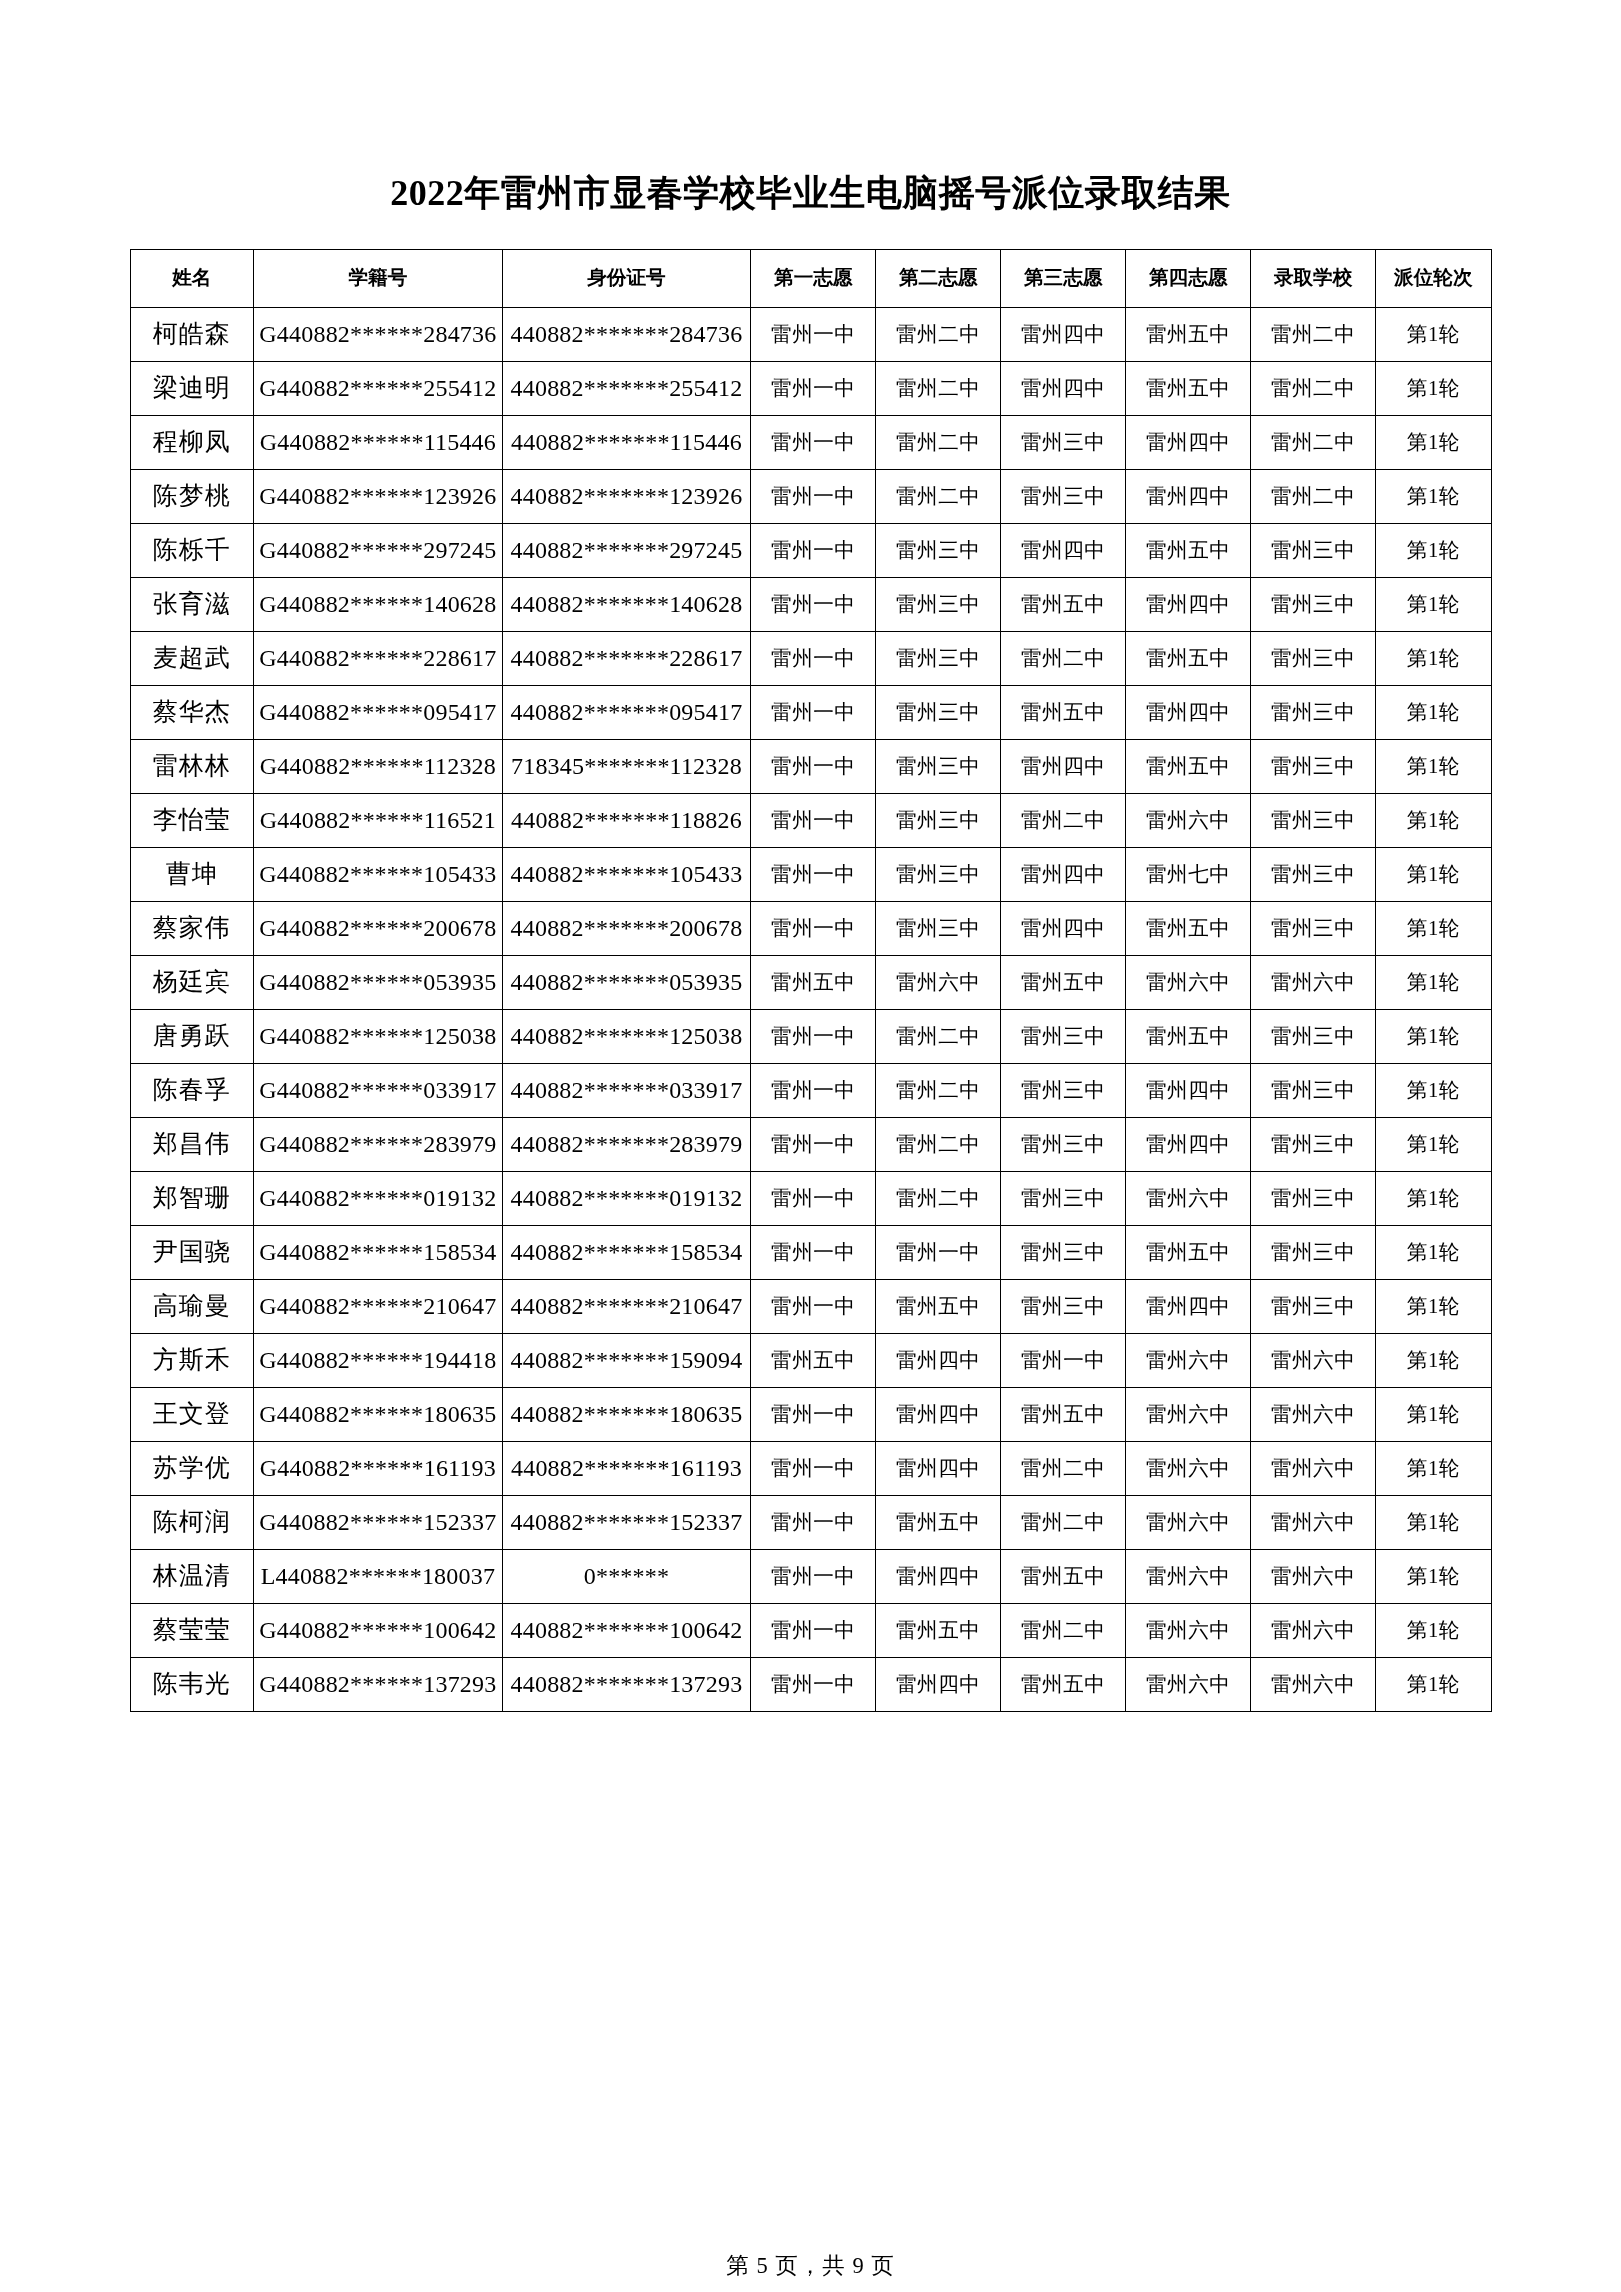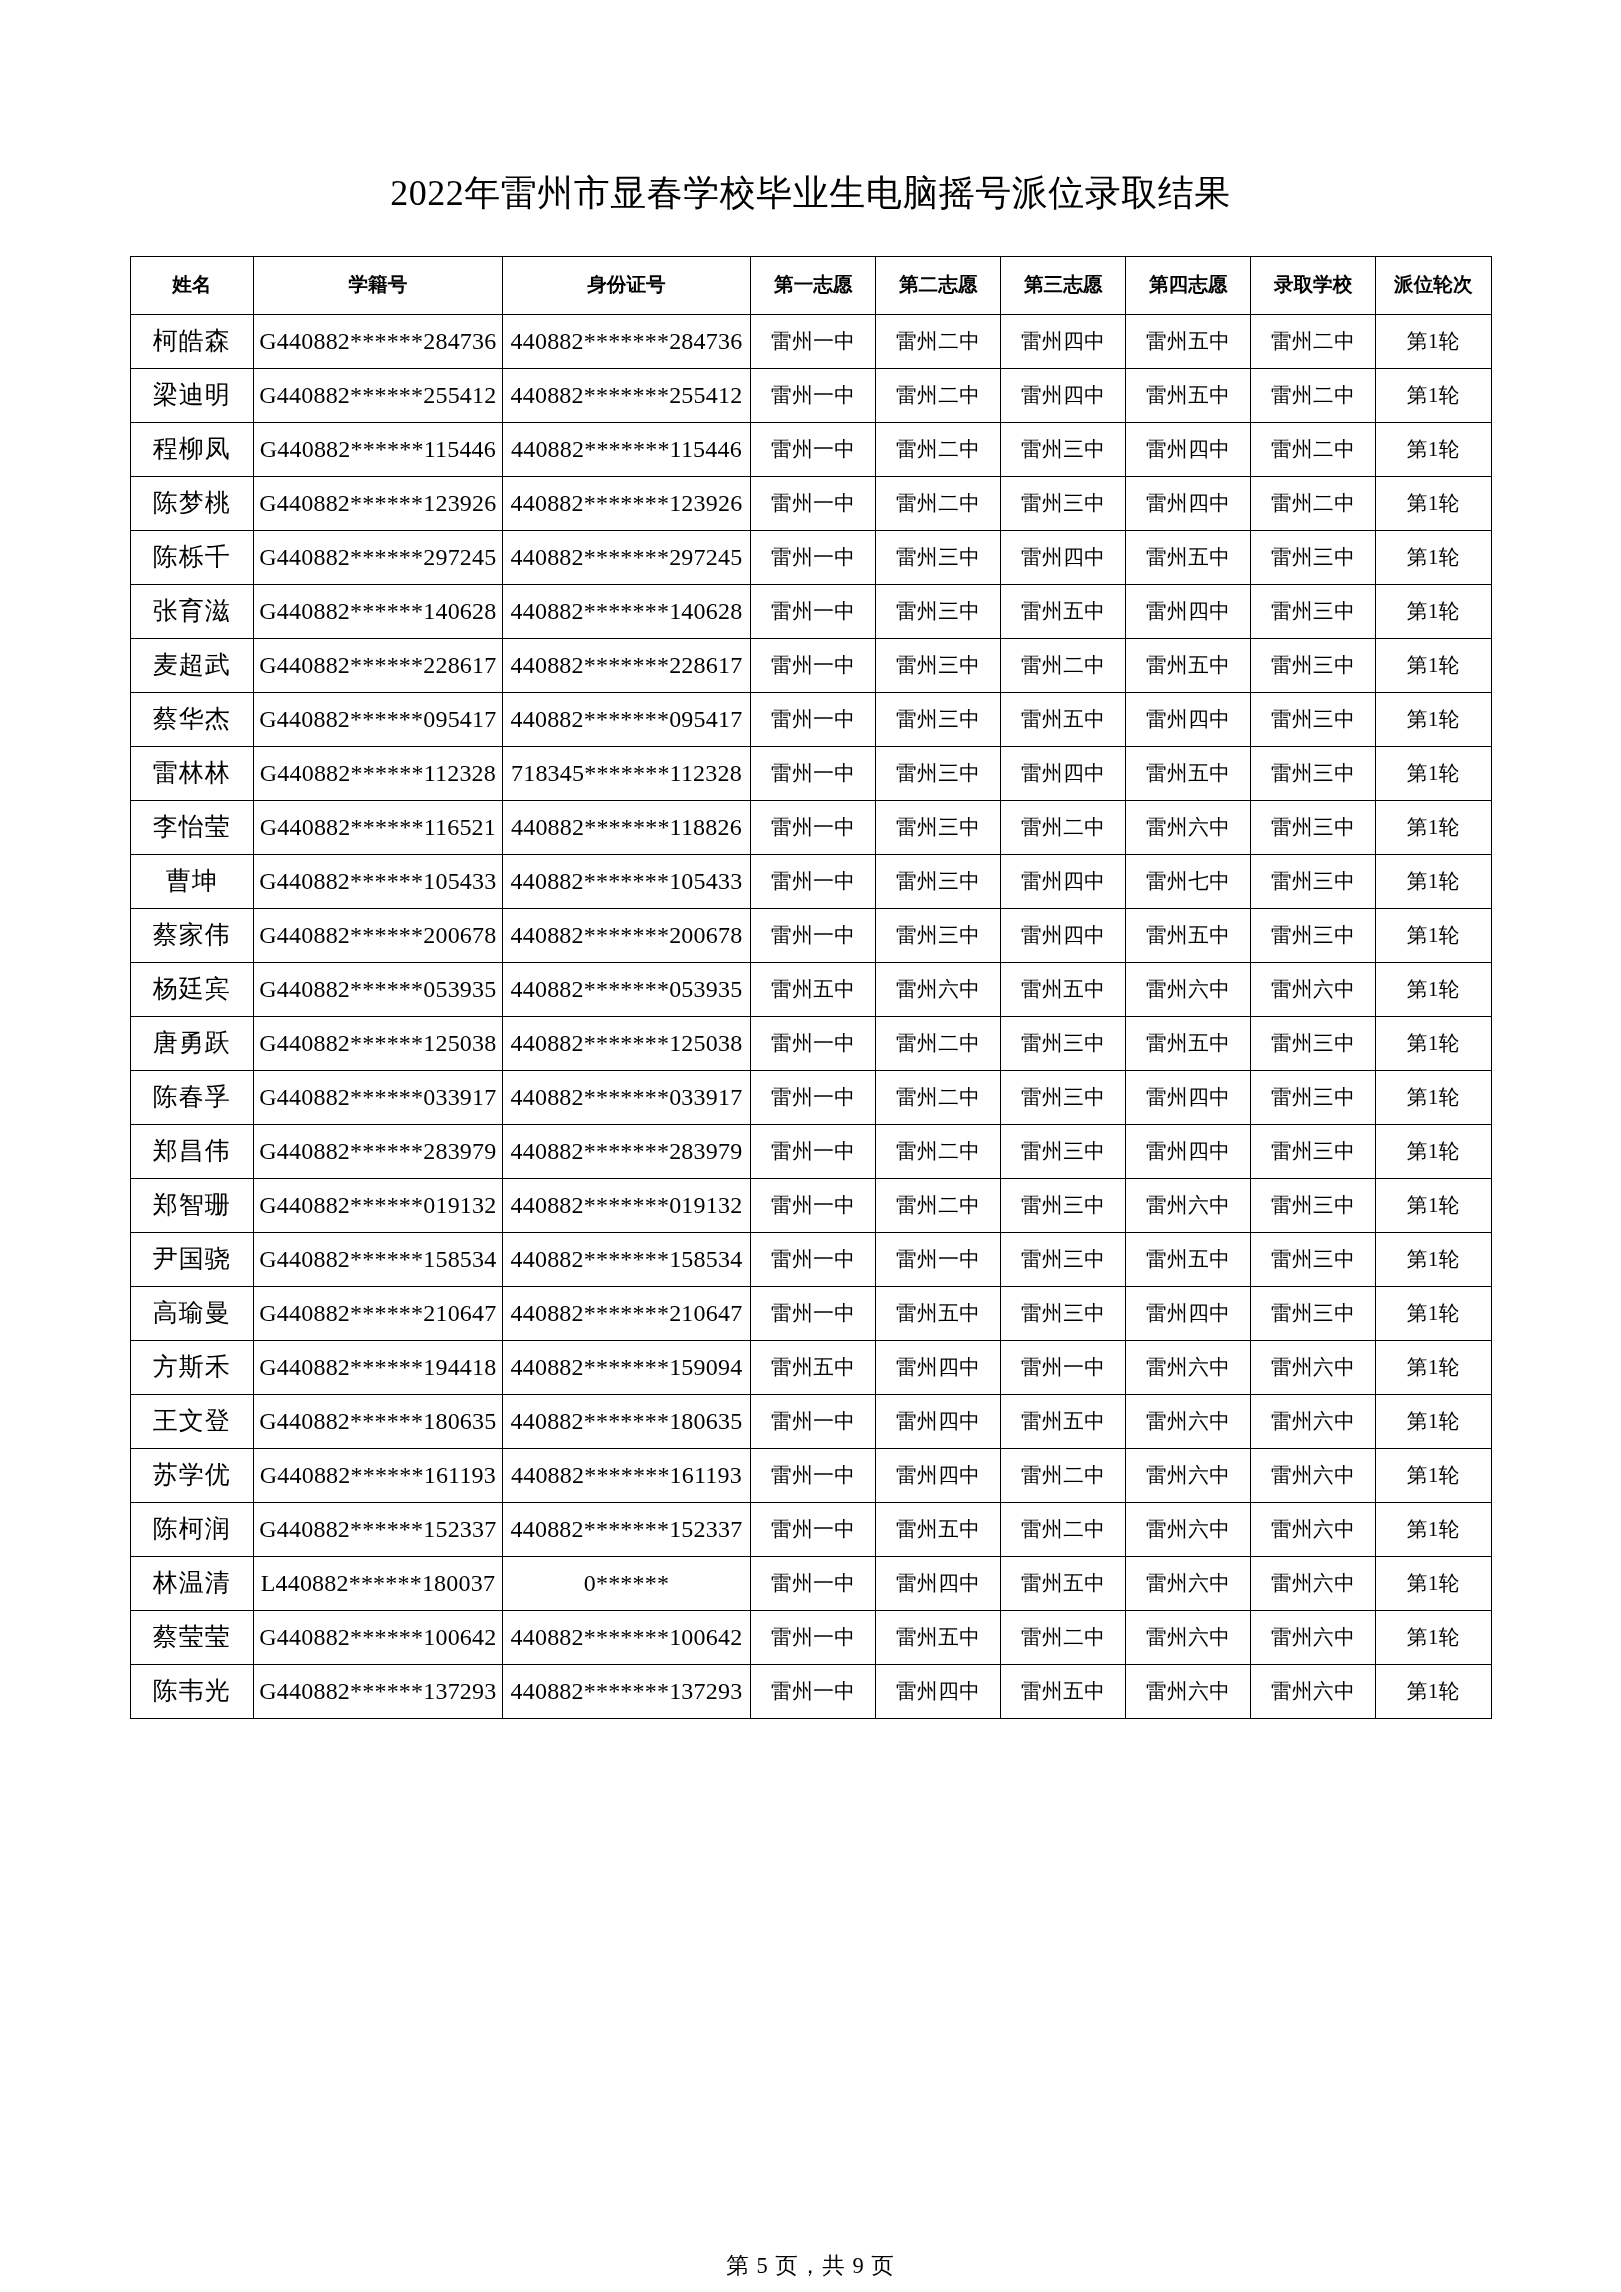--- a/index.html
+++ b/index.html
@@ -21,26 +21,26 @@
     box-sizing: border-box;
     padding: 0;
     background: #ffffff;
   }
   .doc-title {
     margin: 0;
     padding-top: 174px;
     text-align: center;
     font-family: "Liberation Serif", "DejaVu Serif", serif;
     font-size: 36px;
-    font-weight: normal;
+    font-weight: bold;
     letter-spacing: 0.5px;
     line-height: 1.1;
   }
   .table-wrap {
-    margin: 7px auto;
+    margin: 0 auto;
     padding-top: 35px;
     width: 1362px;
   }
   table.result-table {
     border-collapse: collapse;
     width: 1362px;
     table-layout: fixed;
     background: #ffffff;
   }
   table.result-table th,

